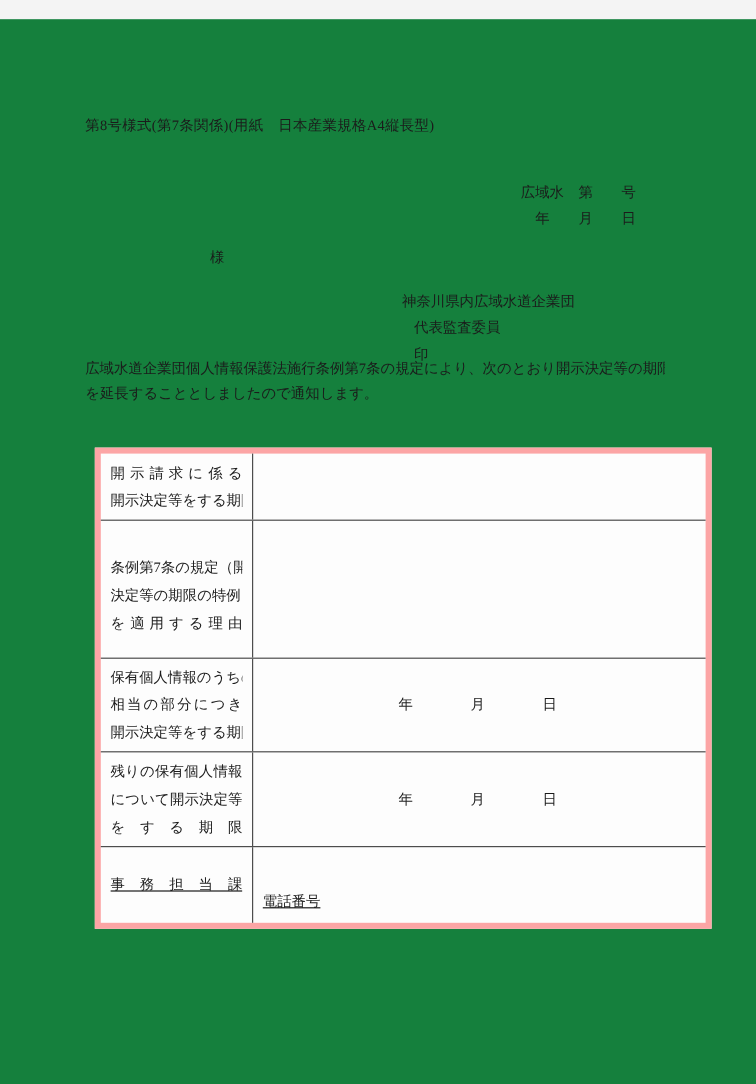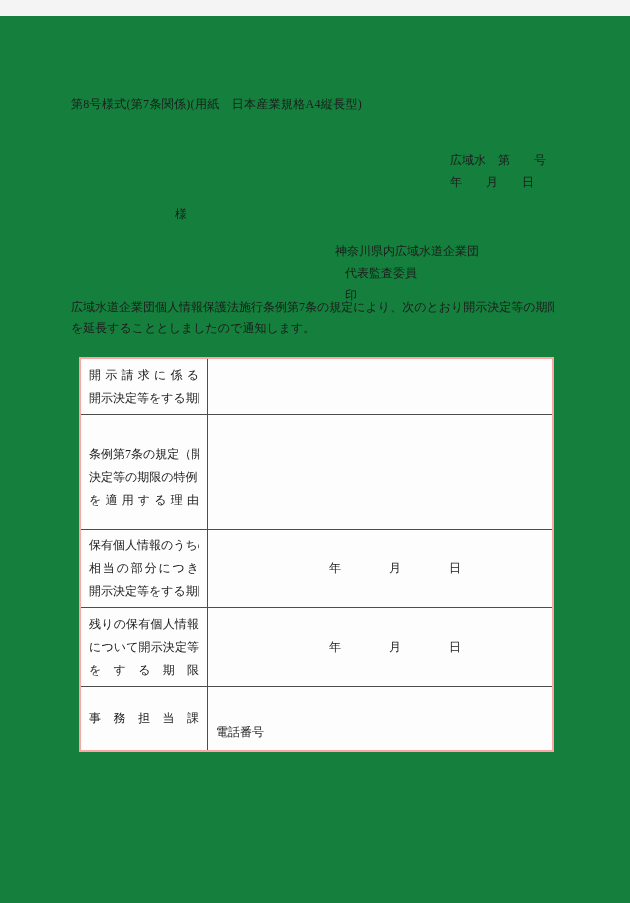--- a/index.html
+++ b/index.html
@@ -22,22 +22,22 @@
     letter-spacing: 0.3px;
     white-space: nowrap;
   }
   .doc-title {
     left: 0; right: 0; top: 106px;
     text-align: center;
     letter-spacing: 0.2px;
     white-space: nowrap;
   }
   .ref-block {
-    right: 84px; top: 133px;
-    text-align: left;
+    right: 100px; top: 133px;
+    text-align: right;
     line-height: 22px;
     white-space: nowrap;
   }
   .addressee {
     left: 175px; top: 190px;
   }
   .sender-block {
     left: 335px; top: 224px;
     width: 215px;
     line-height: 22px;
@@ -52,23 +52,23 @@
     left: 71px; top: 281px;
     width: 483px;
     line-height: 21px;
   }
   .body-line { white-space: nowrap; overflow: hidden; }
   .body-line.indent { padding-left: 63px; }
 
   
   .notice-table {
     position: absolute;
-    left: 79px; top: 341px;
-    width: 475px;
-    border: 2px solid #fca5a5;
+    left: 79px; top: 357px;
+    width: 514px;
+    border: 5px solid #fca5a5;
     background: #fdfdfd;
   }
   .trow {
     display: flex;
     border-bottom: 1px solid #4d4d4d;
   }
   .trow:last-child { border-bottom: none; }
   .tlabel {
     width: 127px;
     flex: 0 0 127px;
@@ -96,21 +96,21 @@
   }
   .tvalue.bottom-left {
     align-items: flex-end;
     padding-left: 8px;
     padding-bottom: 9px;
   }
   .r1 { height: 56px; }
   .r2 { height: 115px; }
   .r3 { height: 78px; }
   .r4 { height: 79px; }
-  .r5 { height: 63px; }
+  .r5 { height: 63px; text-decoration: underline; }
 </style>
 </head>
 <body>
 
 <div class="page">
 
   <div class="abs form-number-line">第8号様式(第7条関係)(用紙　日本産業規格A4縦長型)</div>
 
 
   <div class="abs ref-block">

